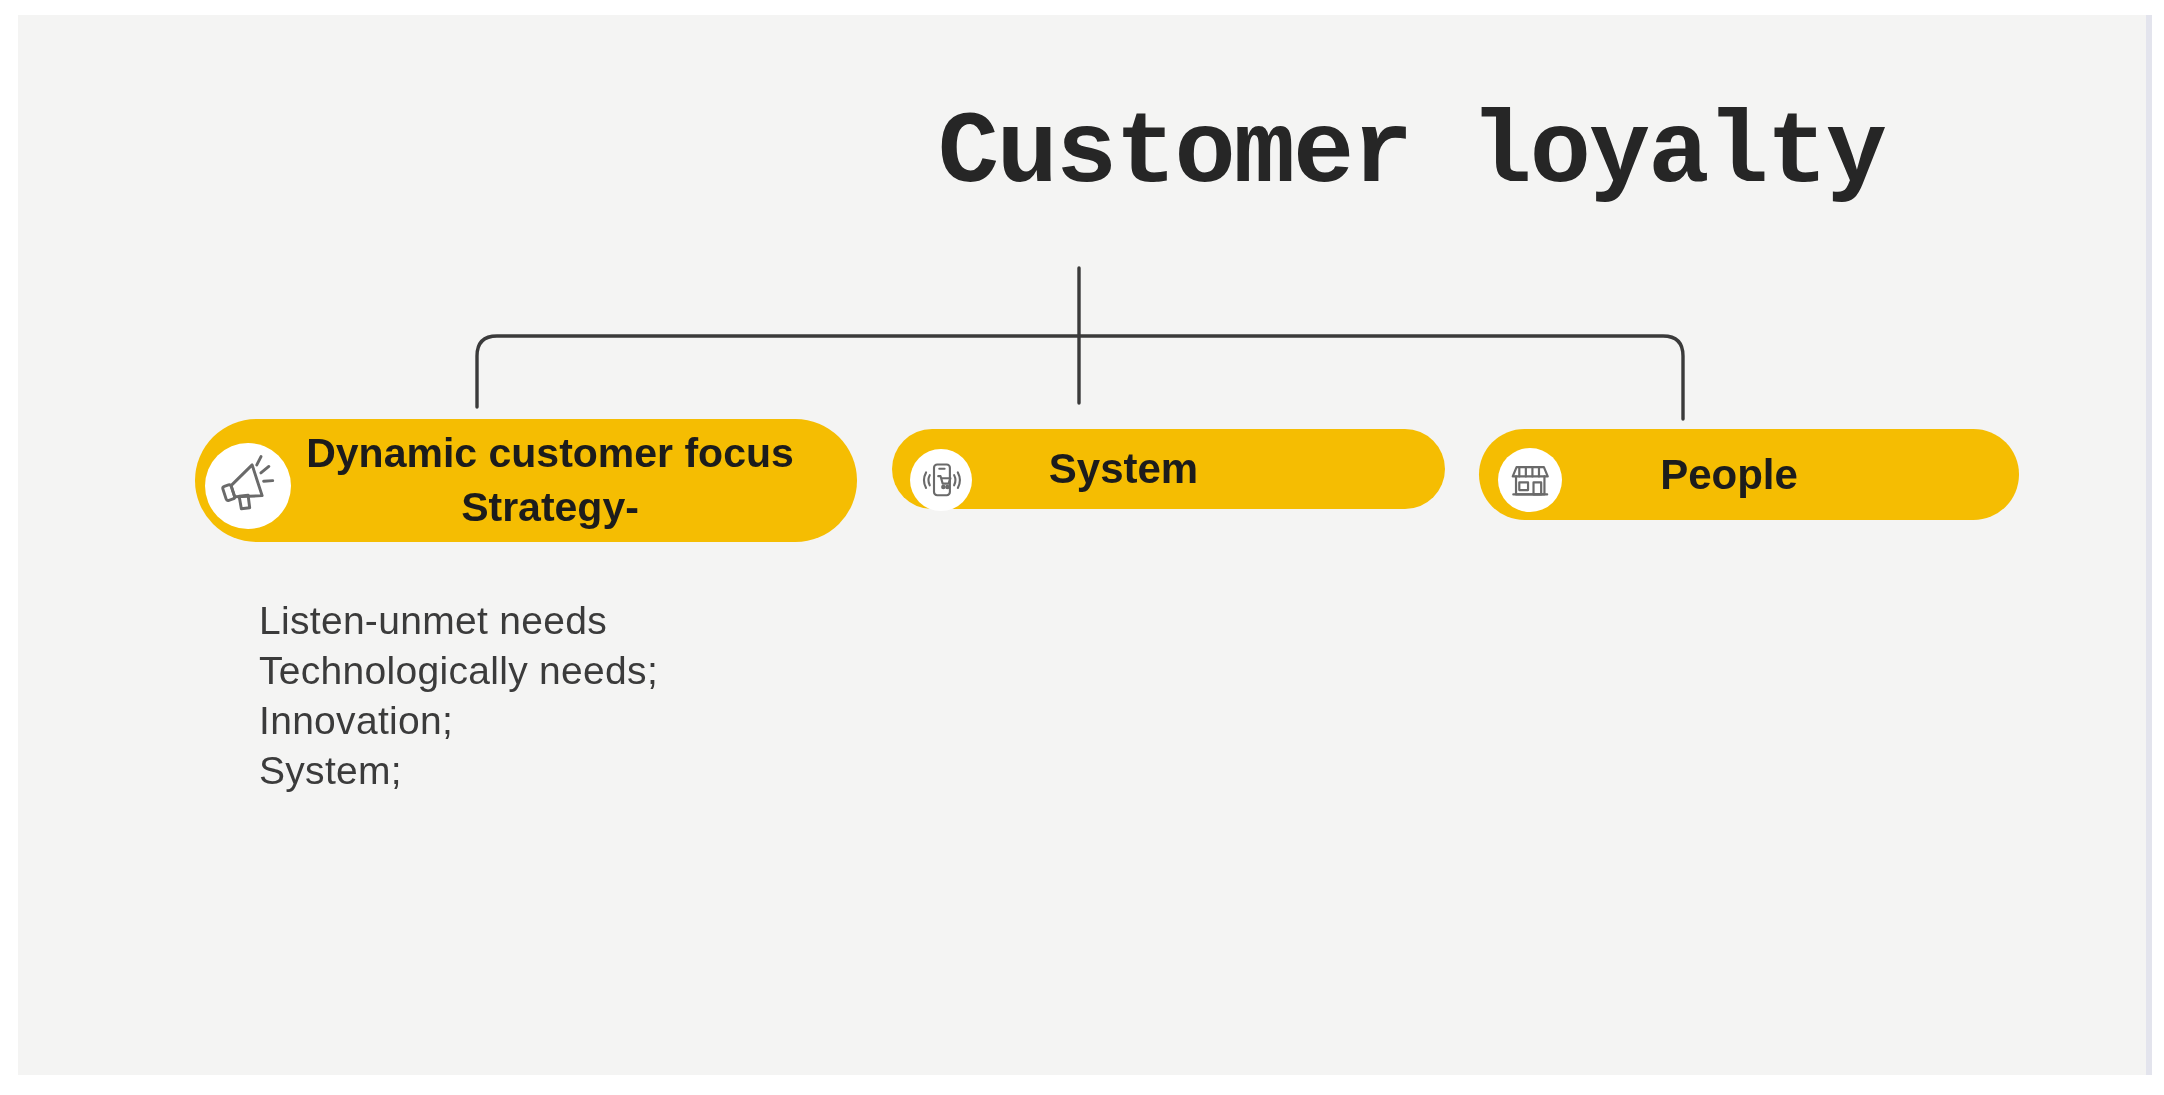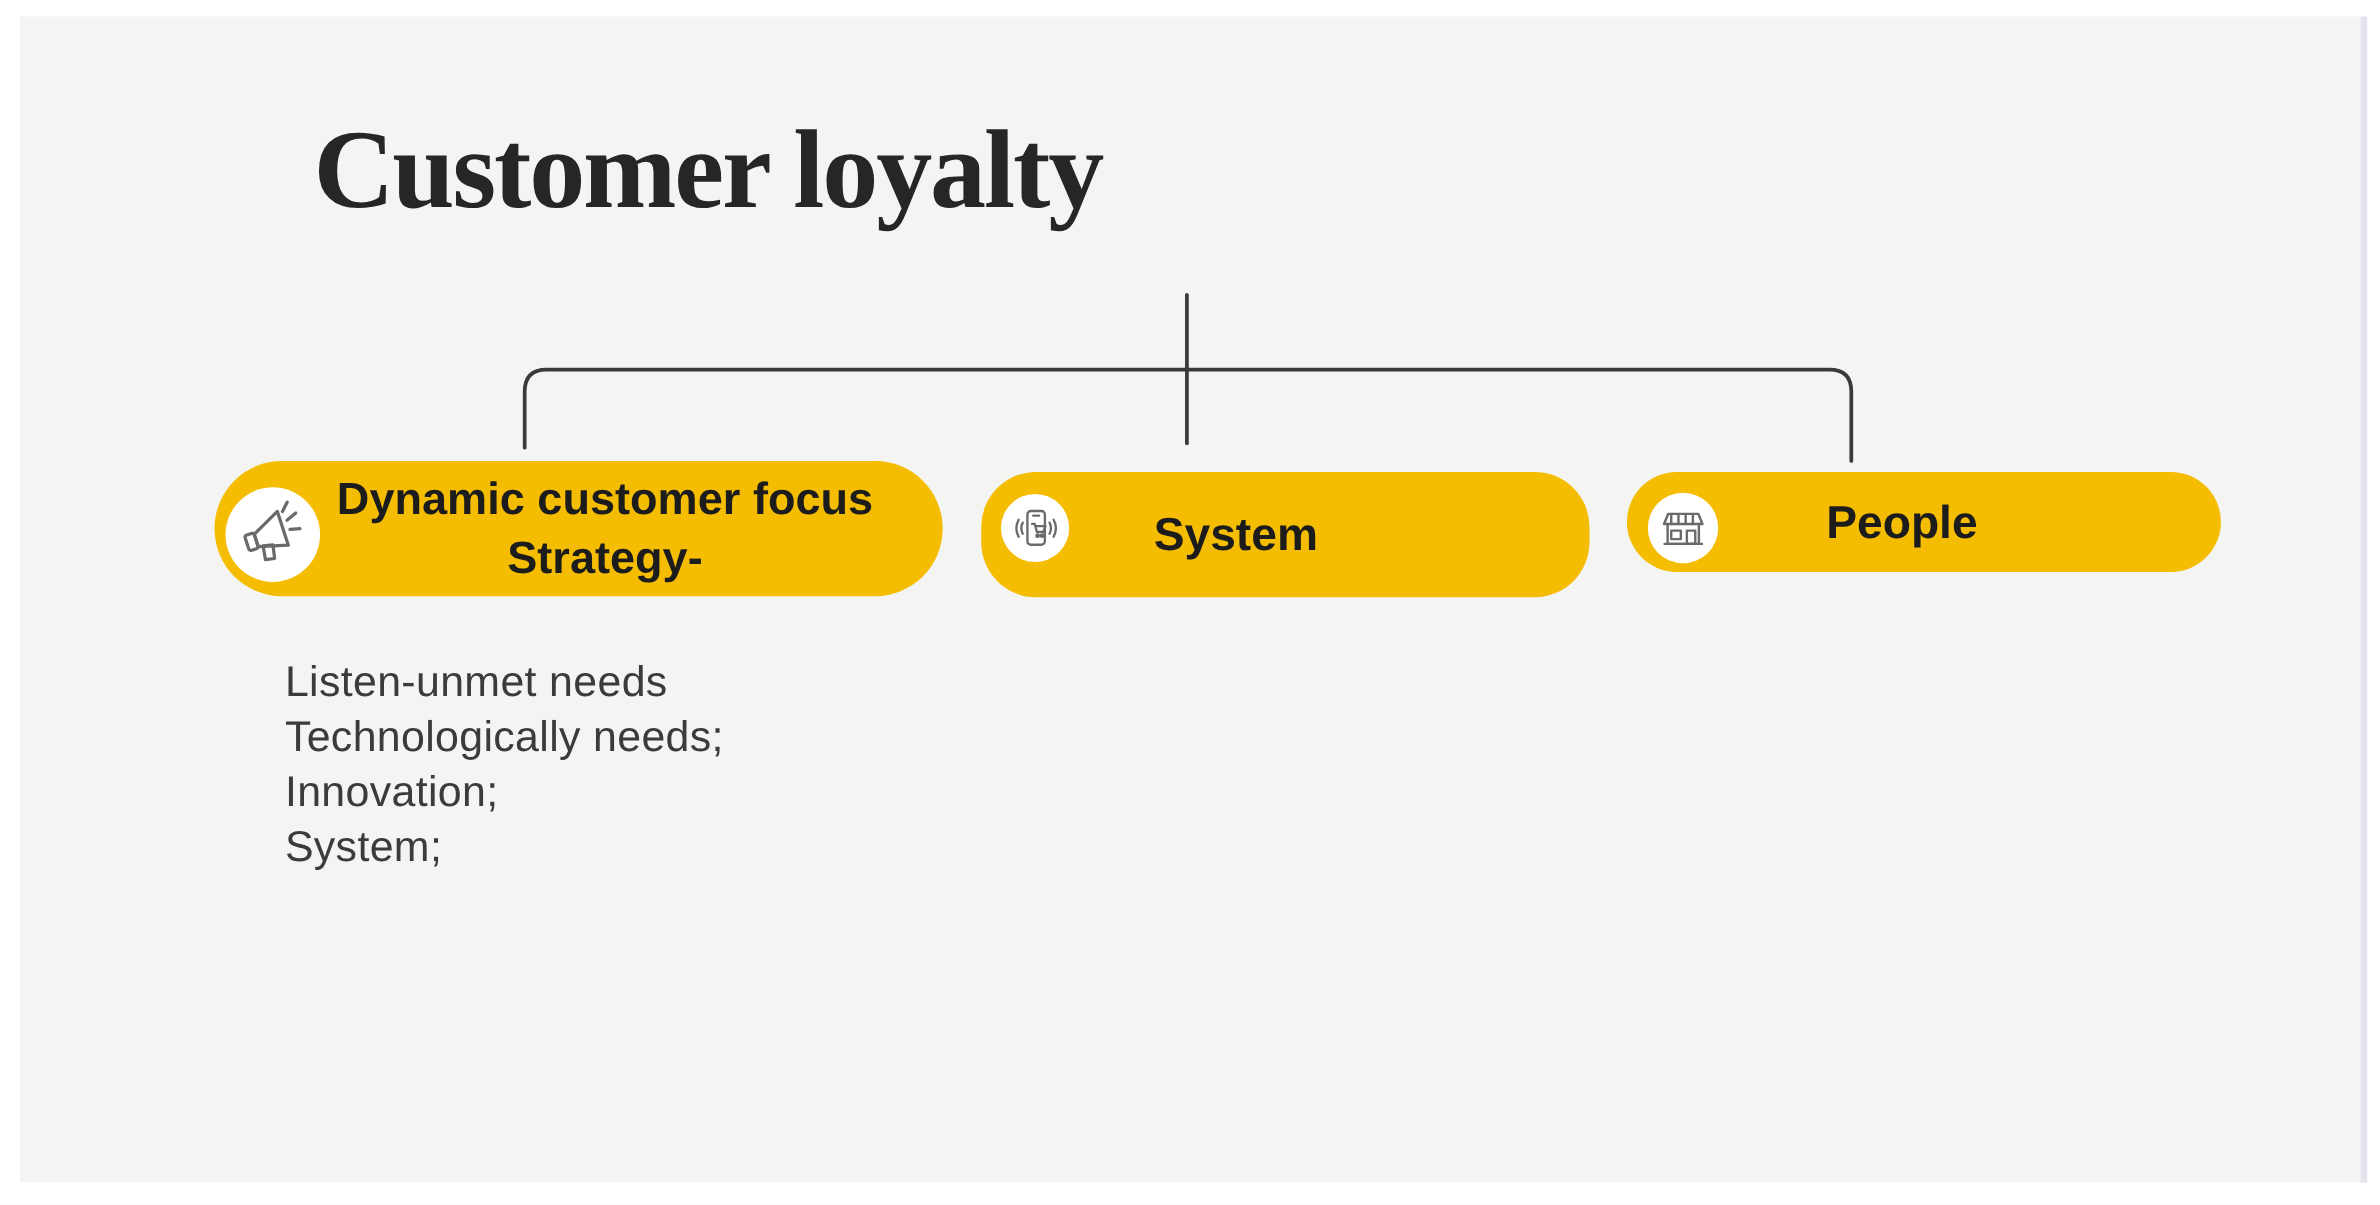--- a/index.html
+++ b/index.html
@@ -17,34 +17,34 @@
   *{margin:0;padding:0;box-sizing:border-box;}
   html,body{width:2164px;height:1095px;background:var(--page-bg);overflow:hidden;
     font-family:"Liberation Sans", sans-serif;}
   #root{position:absolute;left:0;top:0;width:2164px;height:1095px;}
 
   .panel{position:absolute;left:18px;top:15px;width:2128px;height:1060px;
     background:var(--panel-bg);}
   .edge-strip{position:absolute;left:2146px;top:15px;width:6px;height:1060px;
     background:var(--edge-strip);}
 
-  .title{position:absolute;left:285px;top:96px;width:1600px;text-align:left;
+  .title{position:absolute;left:285px;top:96px;width:1600px;text-align:right;
     font-size:102px;font-weight:800;letter-spacing:-2px;color:var(--title-text);
-    font-family:Liberation Serif, serif;}
+    font-family:Liberation Mono, monospace;}
 
   svg.connector{position:absolute;left:0;top:0;width:2164px;height:1095px;
     pointer-events:none;}
   svg.connector path{stroke:var(--line);stroke-width:3.4;fill:none;
     stroke-linecap:round;stroke-linejoin:round;}
 
   .node{position:absolute;background:var(--accent);display:flex;align-items:center;
     justify-content:center;color:var(--node-text);}
   .node-strategy{left:195px;top:419px;width:662px;height:123px;border-radius:62px;
     padding-left:48px;}
-  .node-system{left:892px;top:429px;width:553px;height:114px;border-radius:50px;
+  .node-system{left:892px;top:429px;width:553px;height:80px;border-radius:50px;
     padding-right:90px;}
   .node-people{left:1479px;top:429px;width:540px;height:91px;border-radius:50px;
     padding-right:40px;}
 
   .icon-circle{position:absolute;border-radius:50%;background:var(--icon-bg);
     display:flex;align-items:center;justify-content:center;}
   .node-strategy .icon-circle{left:10px;top:24px;width:86px;height:86px;}
   .node-system  .icon-circle{left:18px;top:20px;width:62px;height:62px;}
   .node-people  .icon-circle{left:19px;top:19px;width:64px;height:64px;}
   .icon-circle svg{width:82%;height:82%;}

